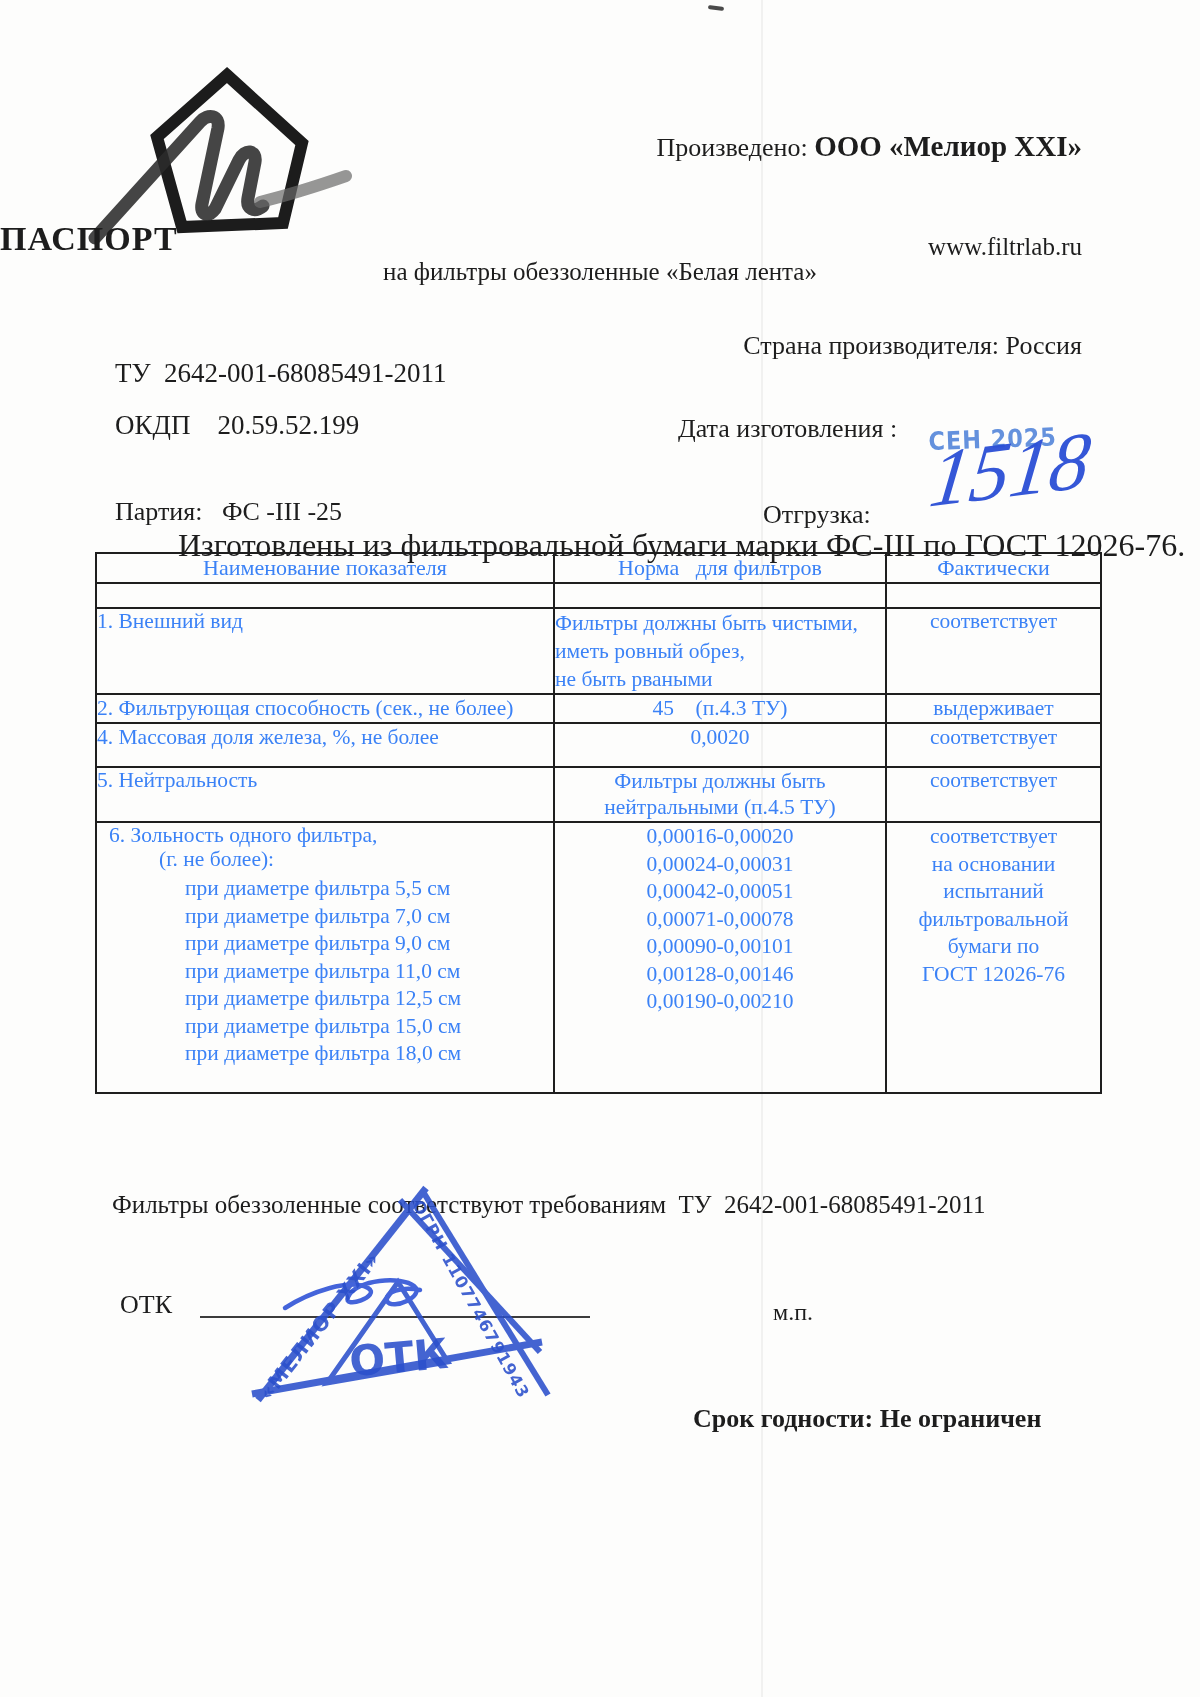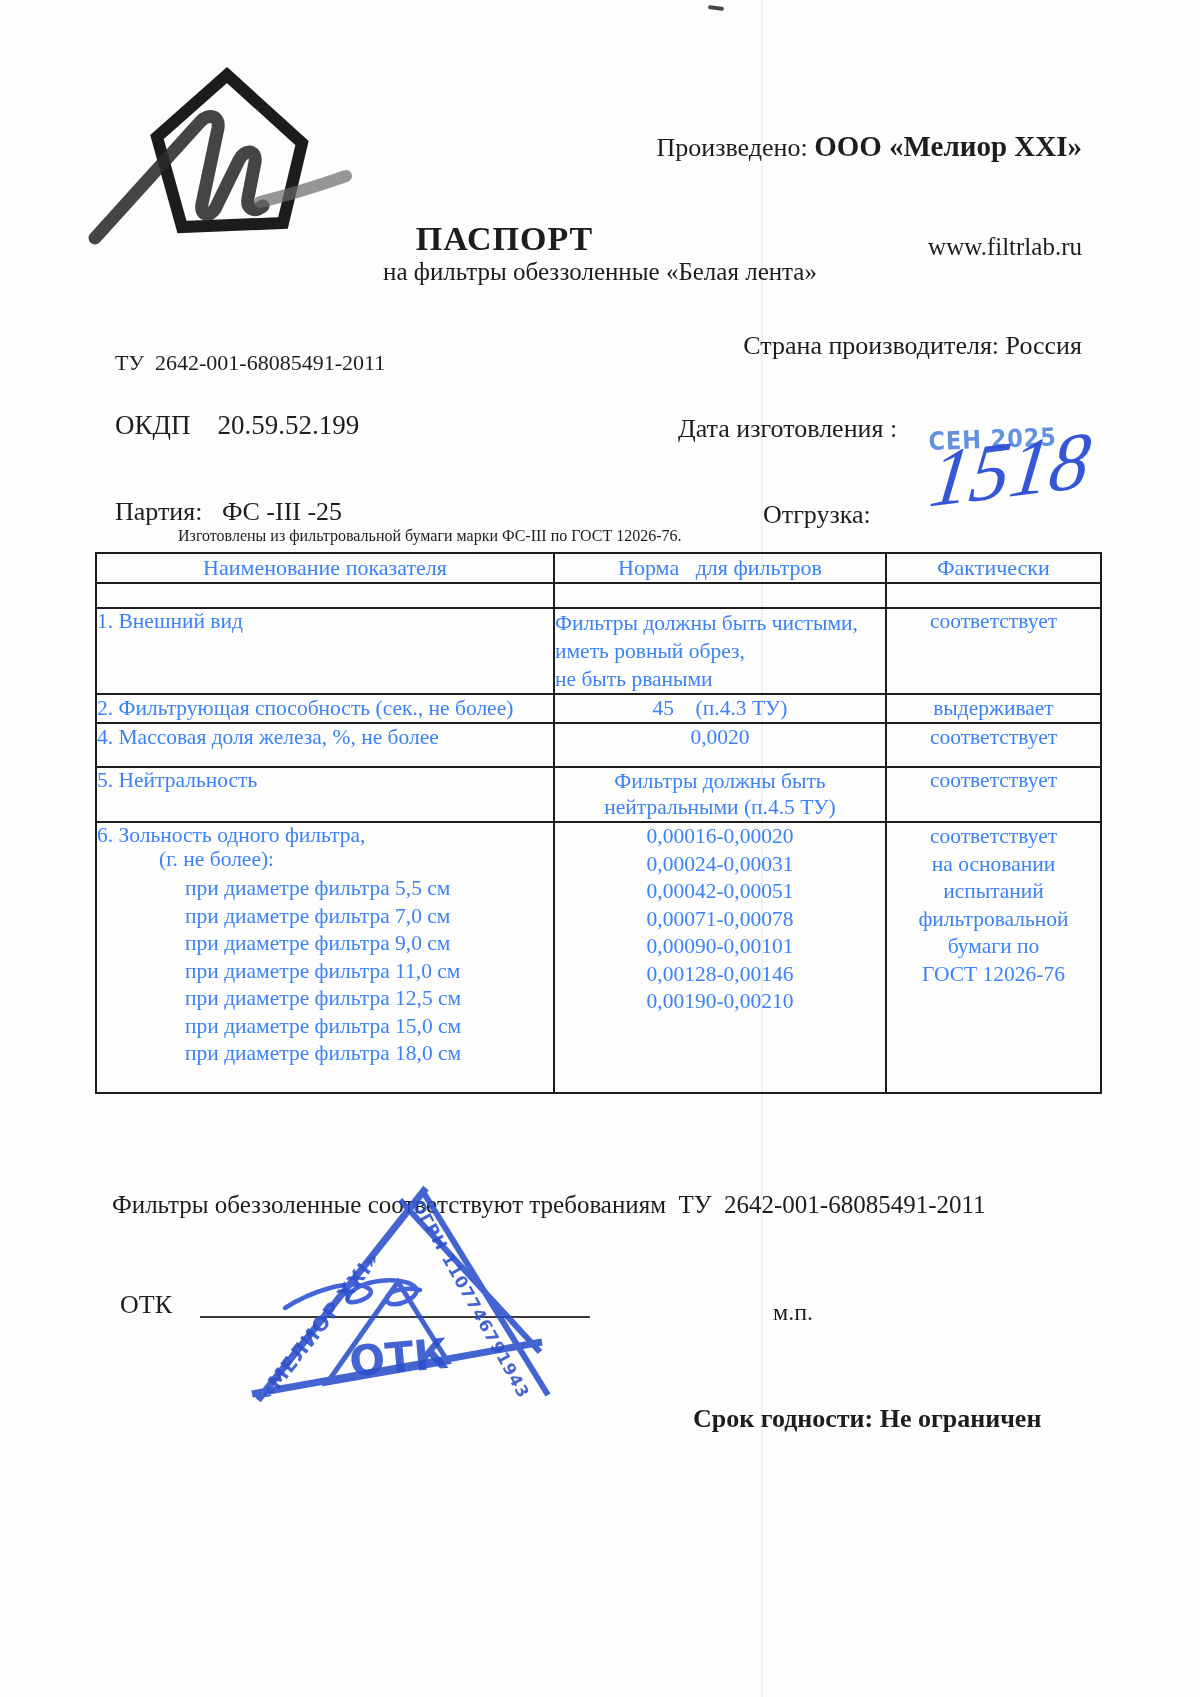--- a/index.html
+++ b/index.html
@@ -8,54 +8,54 @@
     background:#fdfdfc;overflow:hidden;
     font-family:"Liberation Serif","DejaVu Serif",serif;color:#1d1d1d;
   }
   .abs{position:absolute;}
   
   .fold-line{left:761px;top:0;width:2px;height:1697px;background:rgba(90,90,90,.07);}
   .top-dash{left:708px;top:6px;width:16px;height:4px;background:#4a4a4a;transform:rotate(8deg);border-radius:2px;}
   
   .producer{right:118px;top:64px;text-align:right;line-height:33px;font-size:26px;white-space:pre;}
   .producer b{font-size:29px;}
-  .title{left:0;top:220px;width:1009px;text-align:center;font-size:34px;font-weight:bold;letter-spacing:1px;}
+  .title{left:0;top:220px;width:1009px;text-align:left;font-size:34px;font-weight:bold;letter-spacing:1px;}
   .subtitle{left:0;top:258px;width:1200px;text-align:center;font-size:25px;}
-  .tu-line{left:115px;top:350px;font-size:22px;white-space:pre;}
+  .tu-line{left:115px;top:358px;font-size:27px;white-space:pre;}
   .okdp-line{left:115px;top:410px;font-size:27px;white-space:pre;}
   .date-label{left:678px;top:414px;font-size:26px;}
   .date-stamp{
     left:928px;top:427px;font-size:25px;font-weight:bold;letter-spacing:1px;
     font-family:"DejaVu Sans","Liberation Sans",sans-serif;
     transform:rotate(-2deg) scaleX(.9);transform-origin:left top;opacity:.85;
   }
   .handwriting{
     left:936px;top:438px;font-size:80px;font-style:italic;line-height:1;
     transform:rotate(-7deg) skewX(-14deg);transform-origin:left top;opacity:.95;
   }
   .batch-line{left:115px;top:497px;font-size:26px;white-space:pre;}
   .ship-label{left:763px;top:500px;font-size:26px;}
-  .made-from{left:178px;top:527px;font-size:16px;}
+  .made-from{left:178px;top:527px;font-size:32px;}
   
   .table-wrap{left:95px;top:552px;}
   table.spec{border-collapse:collapse;table-layout:fixed;width:1005px;font-size:21.5px;color:#3b82f6;}
   table.spec td{border:2px solid #1e1e1e;padding:0;vertical-align:top;}
   .c1{width:458px;} .c2{width:332px;} .c3{width:215px;}
   tr.hdr{height:30px;} tr.hdr td{text-align:center;line-height:28px;font-size:22px;white-space:pre;}
   tr.emp{height:25px;}
   tr.r1{height:86px;} tr.r2{height:29px;} tr.r3{height:24px;} tr.r4{height:44px;} tr.r5{height:55px;} tr.r6{height:271px;}
   .name-cell{padding:4px 0 0 12px;white-space:nowrap;overflow:hidden;} 
   tr.r2 td,tr.r3 td,tr.r4 td{line-height:26px;}
   tr.r3 td{line-height:23px;}
   .norm-left{padding:3px 0 0 6px;line-height:28px;white-space:pre-line;}
   .norm-center{text-align:center;white-space:pre;}
   .norm-center2{text-align:center;padding-top:3px;line-height:26px;white-space:pre-line;}
   .fact-cell{text-align:center;padding-top:3px;}
   .r6-name{padding-top:12px;}
-  .r6-l1{padding-left:0;height:24px;line-height:24px;white-space:nowrap;}
+  .r6-l1{padding-left:12px;height:24px;line-height:24px;white-space:nowrap;}
   .r6-l2{padding-left:62px;height:25px;line-height:25px;}
   .r6-items{margin-top:3px;}
   .r6-item{padding-left:88px;height:27.5px;line-height:27.5px;white-space:nowrap;}
   .r6-norms{padding-top:64px;}
   .r6-norm{height:27.5px;line-height:27.5px;text-align:center;}
   .r6-fact{text-align:center;padding-top:56px;line-height:27.5px;white-space:pre-line;}
   
   .warning{left:163px;top:1131px;font-size:26px;font-weight:bold;letter-spacing:.5px;}
   .conformity{left:112px;top:1191px;font-size:25px;white-space:pre;}
   .otk-label{left:120px;top:1290px;font-size:26px;}

